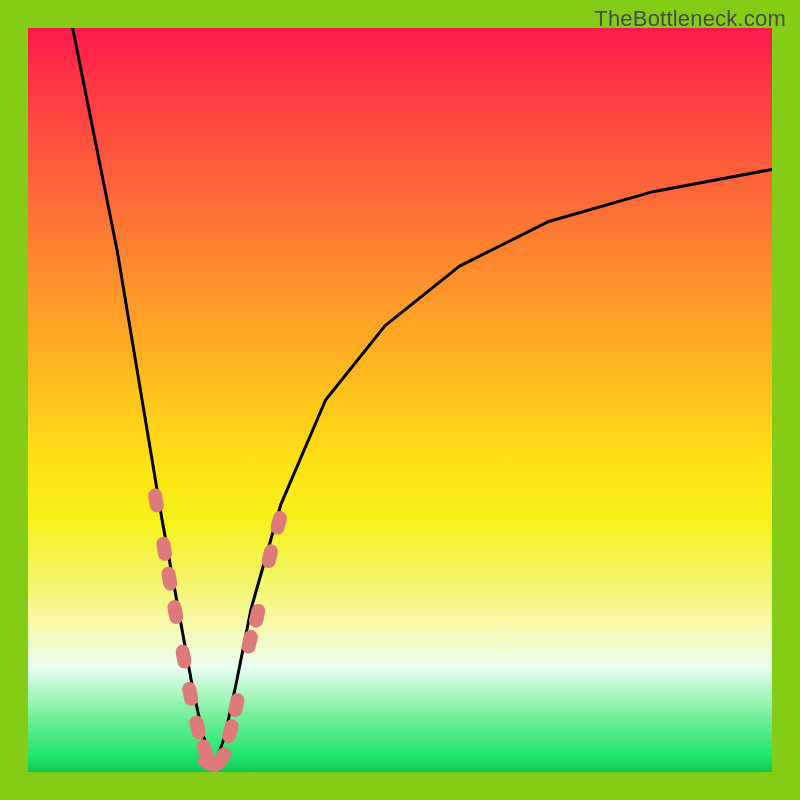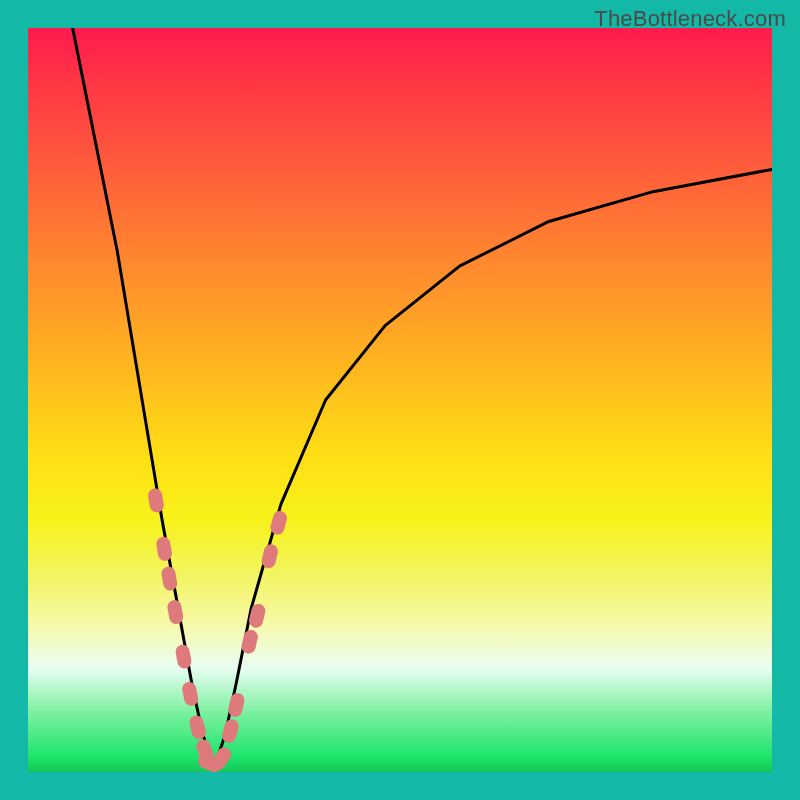--- a/index.html
+++ b/index.html
@@ -8,21 +8,21 @@
     width: 800px;
     height: 800px;
     overflow: hidden;
     background: #000;
     font-family: Arial, Helvetica, sans-serif;
   }
   .frame {
     position: relative;
     width: 800px;
     height: 800px;
-    background: #14b8a6;
+    background: #84cc16;
   }
   .plot-area {
     position: absolute;
     left: 28px;
     top: 28px;
     width: 744px;
     height: 744px;
     
     background: linear-gradient(to bottom,
       #ff1a4d 0%,

